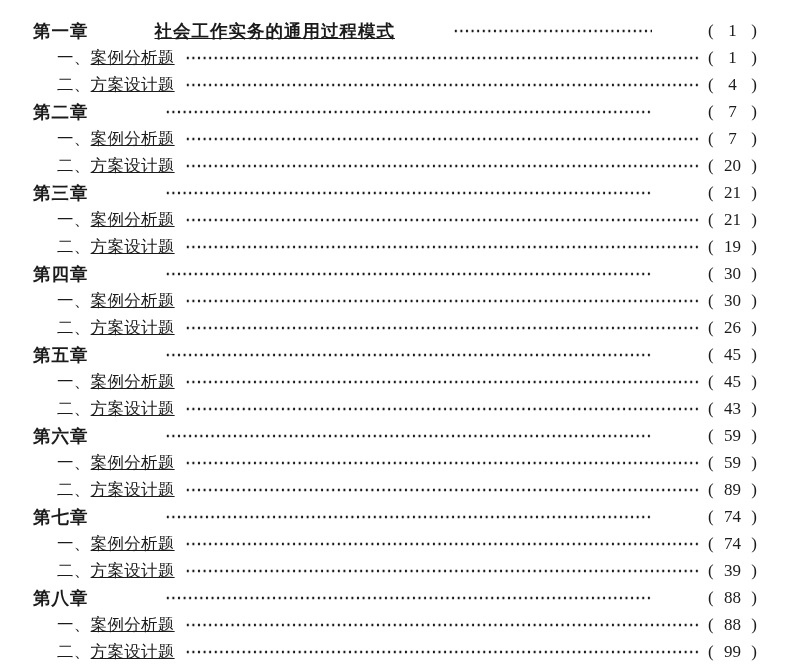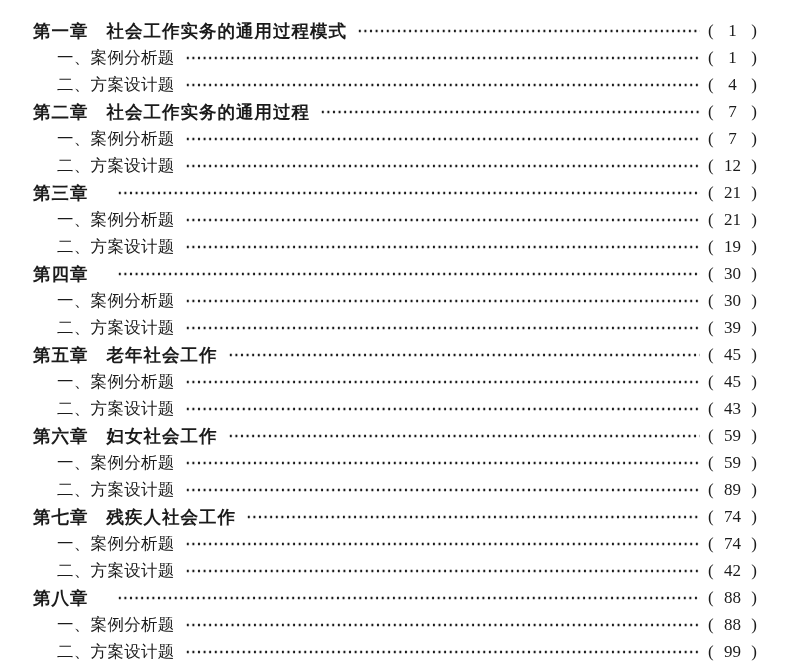--- a/index.html
+++ b/index.html
@@ -22,31 +22,32 @@
     display: flex;
     align-items: center;
     height: 27px;
     white-space: nowrap;
   }
   .row.chapter {
     font-family: "Liberation Sans", "DejaVu Sans", sans-serif;
     font-weight: 700;
     font-size: 17.5px;
     letter-spacing: 1px;
+    gap: 48px;
   }
   .row.sub {
     font-family: "Liberation Serif", "DejaVu Serif", serif;
     font-weight: 400;
     font-size: 16.5px;
     letter-spacing: 0.3px;
     padding-left: 24px;
   }
   .label { flex: 0 0 auto; }
   .row.chapter .label { margin-right: 18px; }
-  .title { flex: 0 0 auto; }
+  .title { flex: 0 0 auto; text-decoration: underline; }
   .leader {
     flex: 1 1 auto;
     align-self: stretch;
     margin: 0 8px 0 10px;
     background-image: radial-gradient(circle, #1b1b1b 1px, rgba(0,0,0,0) 1.5px);
     background-size: 5.6px 5.6px;
     background-repeat: repeat-x;
     background-position: 0 50%;
   }
   .pagebox {
@@ -98,21 +99,20 @@
     <span class="leader"></span>
     <span class="pagebox">
       <span class="paren paren-open">(</span>
       <span class="num">4</span>
       <span class="paren paren-close">)</span>
     </span>
   </div>
 
   <div class="row chapter">
     <span class="label">第二章</span>
-    <span class="title">社会工作实务的通用过程</span>
     <span class="leader"></span>
     <span class="pagebox">
       <span class="paren paren-open">(</span>
       <span class="num">7</span>
       <span class="paren paren-close">)</span>
     </span>
   </div>
 
   <div class="row sub">
     <span class="label">一、</span>
@@ -124,21 +124,21 @@
       <span class="paren paren-close">)</span>
     </span>
   </div>
 
   <div class="row sub">
     <span class="label">二、</span>
     <span class="title">方案设计题</span>
     <span class="leader"></span>
     <span class="pagebox">
       <span class="paren paren-open">(</span>
-      <span class="num">12</span>
+      <span class="num">20</span>
       <span class="paren paren-close">)</span>
     </span>
   </div>
 
   <div class="row chapter">
     <span class="label">第三章</span>
     <span class="leader"></span>
     <span class="pagebox">
       <span class="paren paren-open">(</span>
       <span class="num">21</span>
@@ -188,120 +188,117 @@
       <span class="paren paren-close">)</span>
     </span>
   </div>
 
   <div class="row sub">
     <span class="label">二、</span>
     <span class="title">方案设计题</span>
     <span class="leader"></span>
     <span class="pagebox">
       <span class="paren paren-open">(</span>
+      <span class="num">26</span>
+      <span class="paren paren-close">)</span>
+    </span>
+  </div>
+
+  <div class="row chapter">
+    <span class="label">第五章</span>
+    <span class="leader"></span>
+    <span class="pagebox">
+      <span class="paren paren-open">(</span>
+      <span class="num">45</span>
+      <span class="paren paren-close">)</span>
+    </span>
+  </div>
+
+  <div class="row sub">
+    <span class="label">一、</span>
+    <span class="title">案例分析题</span>
+    <span class="leader"></span>
+    <span class="pagebox">
+      <span class="paren paren-open">(</span>
+      <span class="num">45</span>
+      <span class="paren paren-close">)</span>
+    </span>
+  </div>
+
+  <div class="row sub">
+    <span class="label">二、</span>
+    <span class="title">方案设计题</span>
+    <span class="leader"></span>
+    <span class="pagebox">
+      <span class="paren paren-open">(</span>
+      <span class="num">43</span>
+      <span class="paren paren-close">)</span>
+    </span>
+  </div>
+
+  <div class="row chapter">
+    <span class="label">第六章</span>
+    <span class="leader"></span>
+    <span class="pagebox">
+      <span class="paren paren-open">(</span>
+      <span class="num">59</span>
+      <span class="paren paren-close">)</span>
+    </span>
+  </div>
+
+  <div class="row sub">
+    <span class="label">一、</span>
+    <span class="title">案例分析题</span>
+    <span class="leader"></span>
+    <span class="pagebox">
+      <span class="paren paren-open">(</span>
+      <span class="num">59</span>
+      <span class="paren paren-close">)</span>
+    </span>
+  </div>
+
+  <div class="row sub">
+    <span class="label">二、</span>
+    <span class="title">方案设计题</span>
+    <span class="leader"></span>
+    <span class="pagebox">
+      <span class="paren paren-open">(</span>
+      <span class="num">89</span>
+      <span class="paren paren-close">)</span>
+    </span>
+  </div>
+
+  <div class="row chapter">
+    <span class="label">第七章</span>
+    <span class="leader"></span>
+    <span class="pagebox">
+      <span class="paren paren-open">(</span>
+      <span class="num">74</span>
+      <span class="paren paren-close">)</span>
+    </span>
+  </div>
+
+  <div class="row sub">
+    <span class="label">一、</span>
+    <span class="title">案例分析题</span>
+    <span class="leader"></span>
+    <span class="pagebox">
+      <span class="paren paren-open">(</span>
+      <span class="num">74</span>
+      <span class="paren paren-close">)</span>
+    </span>
+  </div>
+
+  <div class="row sub">
+    <span class="label">二、</span>
+    <span class="title">方案设计题</span>
+    <span class="leader"></span>
+    <span class="pagebox">
+      <span class="paren paren-open">(</span>
       <span class="num">39</span>
-      <span class="paren paren-close">)</span>
-    </span>
-  </div>
-
-  <div class="row chapter">
-    <span class="label">第五章</span>
-    <span class="title">老年社会工作</span>
-    <span class="leader"></span>
-    <span class="pagebox">
-      <span class="paren paren-open">(</span>
-      <span class="num">45</span>
-      <span class="paren paren-close">)</span>
-    </span>
-  </div>
-
-  <div class="row sub">
-    <span class="label">一、</span>
-    <span class="title">案例分析题</span>
-    <span class="leader"></span>
-    <span class="pagebox">
-      <span class="paren paren-open">(</span>
-      <span class="num">45</span>
-      <span class="paren paren-close">)</span>
-    </span>
-  </div>
-
-  <div class="row sub">
-    <span class="label">二、</span>
-    <span class="title">方案设计题</span>
-    <span class="leader"></span>
-    <span class="pagebox">
-      <span class="paren paren-open">(</span>
-      <span class="num">43</span>
-      <span class="paren paren-close">)</span>
-    </span>
-  </div>
-
-  <div class="row chapter">
-    <span class="label">第六章</span>
-    <span class="title">妇女社会工作</span>
-    <span class="leader"></span>
-    <span class="pagebox">
-      <span class="paren paren-open">(</span>
-      <span class="num">59</span>
-      <span class="paren paren-close">)</span>
-    </span>
-  </div>
-
-  <div class="row sub">
-    <span class="label">一、</span>
-    <span class="title">案例分析题</span>
-    <span class="leader"></span>
-    <span class="pagebox">
-      <span class="paren paren-open">(</span>
-      <span class="num">59</span>
-      <span class="paren paren-close">)</span>
-    </span>
-  </div>
-
-  <div class="row sub">
-    <span class="label">二、</span>
-    <span class="title">方案设计题</span>
-    <span class="leader"></span>
-    <span class="pagebox">
-      <span class="paren paren-open">(</span>
-      <span class="num">89</span>
-      <span class="paren paren-close">)</span>
-    </span>
-  </div>
-
-  <div class="row chapter">
-    <span class="label">第七章</span>
-    <span class="title">残疾人社会工作</span>
-    <span class="leader"></span>
-    <span class="pagebox">
-      <span class="paren paren-open">(</span>
-      <span class="num">74</span>
-      <span class="paren paren-close">)</span>
-    </span>
-  </div>
-
-  <div class="row sub">
-    <span class="label">一、</span>
-    <span class="title">案例分析题</span>
-    <span class="leader"></span>
-    <span class="pagebox">
-      <span class="paren paren-open">(</span>
-      <span class="num">74</span>
-      <span class="paren paren-close">)</span>
-    </span>
-  </div>
-
-  <div class="row sub">
-    <span class="label">二、</span>
-    <span class="title">方案设计题</span>
-    <span class="leader"></span>
-    <span class="pagebox">
-      <span class="paren paren-open">(</span>
-      <span class="num">42</span>
       <span class="paren paren-close">)</span>
     </span>
   </div>
 
   <div class="row chapter">
     <span class="label">第八章</span>
     <span class="leader"></span>
     <span class="pagebox">
       <span class="paren paren-open">(</span>
       <span class="num">88</span>

